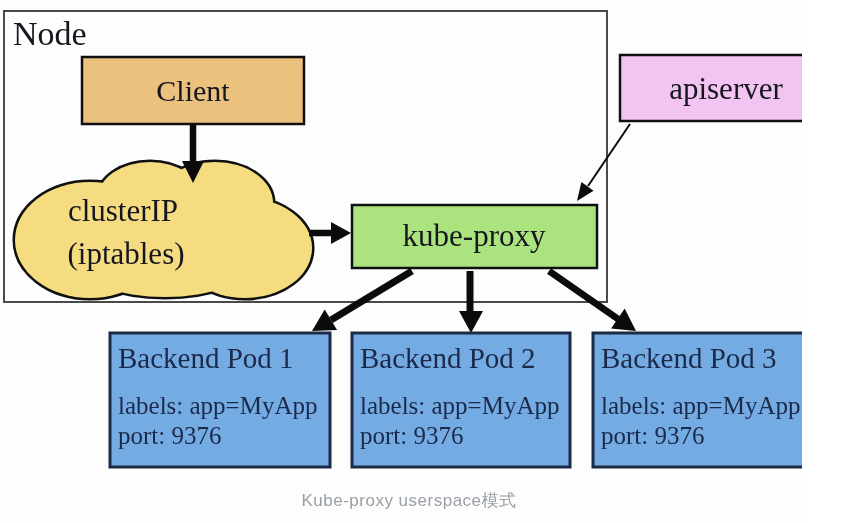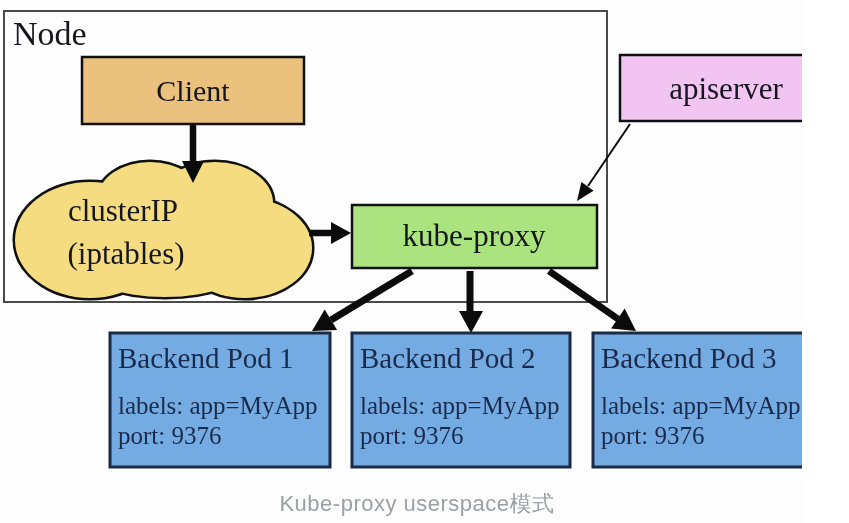--- a/index.html
+++ b/index.html
@@ -18,26 +18,26 @@
   .serif-label {
     font-family: "Liberation Serif", "DejaVu Serif", serif;
     fill: #16161e;
   }
   .pod-text {
     font-family: "Liberation Serif", "DejaVu Serif", serif;
     fill: #1b2a4a;
   }
   .caption {
     position: absolute;
-    left: 16px;
+    left: 8px;
     top: 489px;
     width: 100%;
     text-align: center;
     font-family: "Liberation Sans", "DejaVu Sans", sans-serif;
-    font-size: 22px;
+    font-size: 17px;
     color: #9aa0a6;
     letter-spacing: 0.5px;
   }
 </style>
 </head>
 <body>
 
 <div class="stage">
   <svg width="849" height="523" viewBox="0 0 849 523">
 

